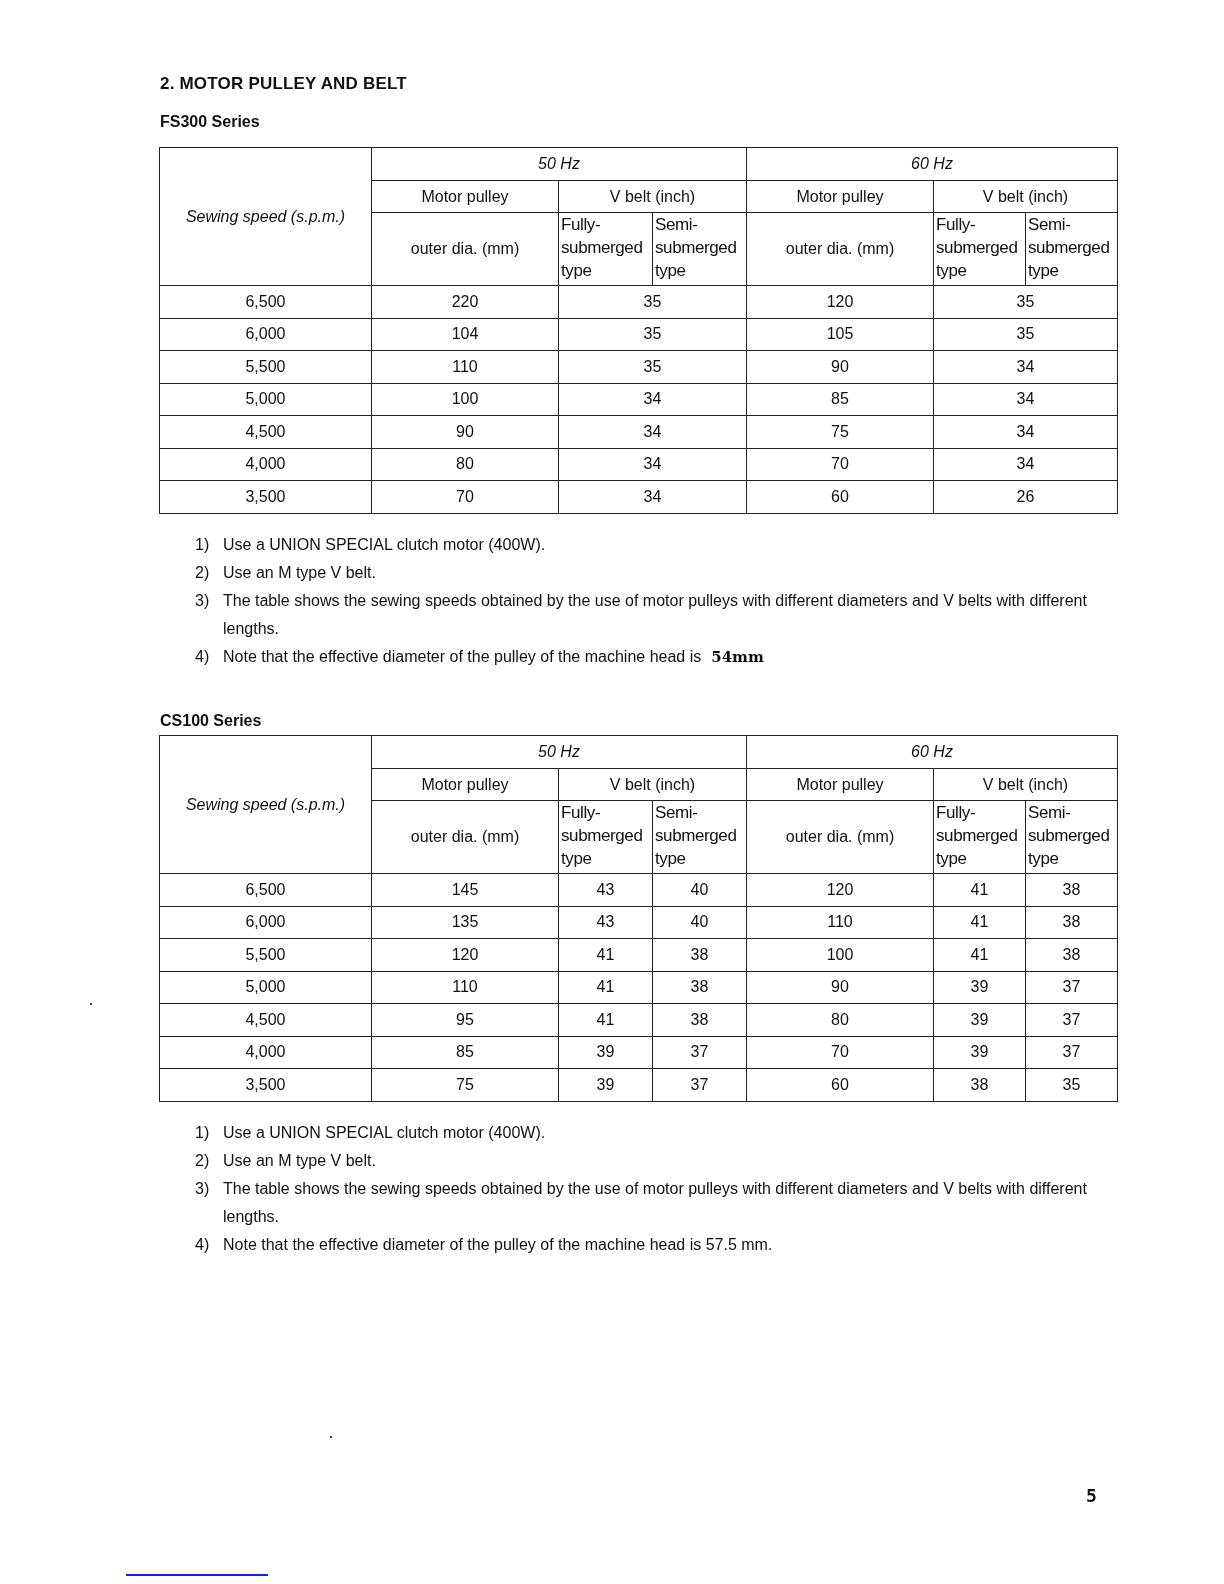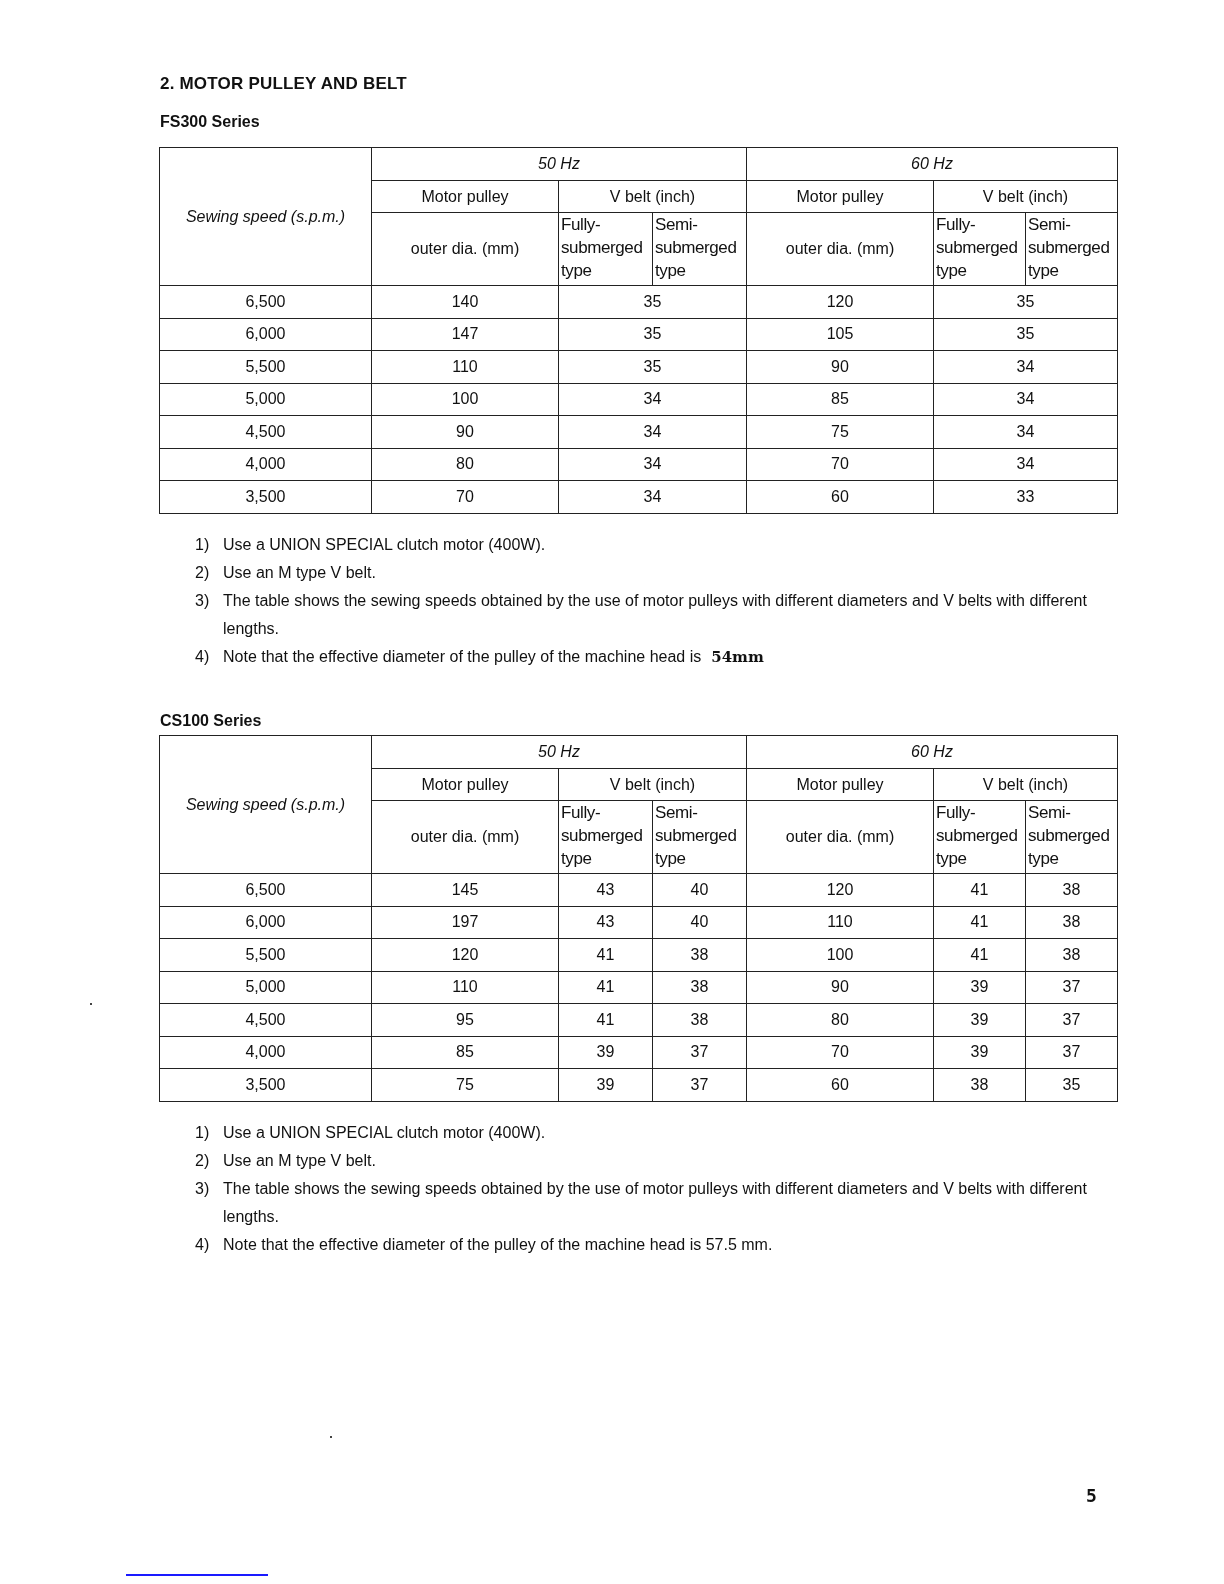--- a/index.html
+++ b/index.html
@@ -58,28 +58,28 @@
     <td class="sub"><span>Fully-</span><br><span>submerged</span><br><span>type</span></td>
     <td class="sub"><span>Semi-</span><br><span>submerged</span><br><span>type</span></td>
     <td>outer dia. (mm)</td>
     <td class="sub"><span>Fully-</span><br><span>submerged</span><br><span>type</span></td>
     <td class="sub"><span>Semi-</span><br><span>submerged</span><br><span>type</span></td>
   </tr>
   </tbody>
     <tbody id="fs300-body">
       <tr class="row">
         <td>6,500</td>
-        <td>140</td>
+        <td>220</td>
         <td colspan="2">35</td>
         <td>120</td>
         <td colspan="2">35</td>
       </tr>
       <tr class="row">
         <td>6,000</td>
-        <td>147</td>
+        <td>104</td>
         <td colspan="2">35</td>
         <td>105</td>
         <td colspan="2">35</td>
       </tr>
       <tr class="row">
         <td>5,500</td>
         <td>110</td>
         <td colspan="2">35</td>
         <td>90</td>
         <td colspan="2">34</td>
@@ -103,21 +103,21 @@
         <td>80</td>
         <td colspan="2">34</td>
         <td>70</td>
         <td colspan="2">34</td>
       </tr>
       <tr class="row">
         <td>3,500</td>
         <td>70</td>
         <td colspan="2">34</td>
         <td>60</td>
-        <td colspan="2">33</td>
+        <td colspan="2">26</td>
       </tr>
     </tbody>
 </table>
 
 <ol class="notes" id="fs300-notes" style="top:531px;">
     <li>
       <span class="num">1)</span>
       <span class="txt">Use a UNION SPECIAL clutch motor (400W).</span>
     </li>
     <li>
@@ -172,21 +172,21 @@
         <td>6,500</td>
         <td>145</td>
         <td>43</td>
         <td>40</td>
         <td>120</td>
         <td>41</td>
         <td>38</td>
       </tr>
       <tr class="row">
         <td>6,000</td>
-        <td>197</td>
+        <td>135</td>
         <td>43</td>
         <td>40</td>
         <td>110</td>
         <td>41</td>
         <td>38</td>
       </tr>
       <tr class="row">
         <td>5,500</td>
         <td>120</td>
         <td>41</td>

